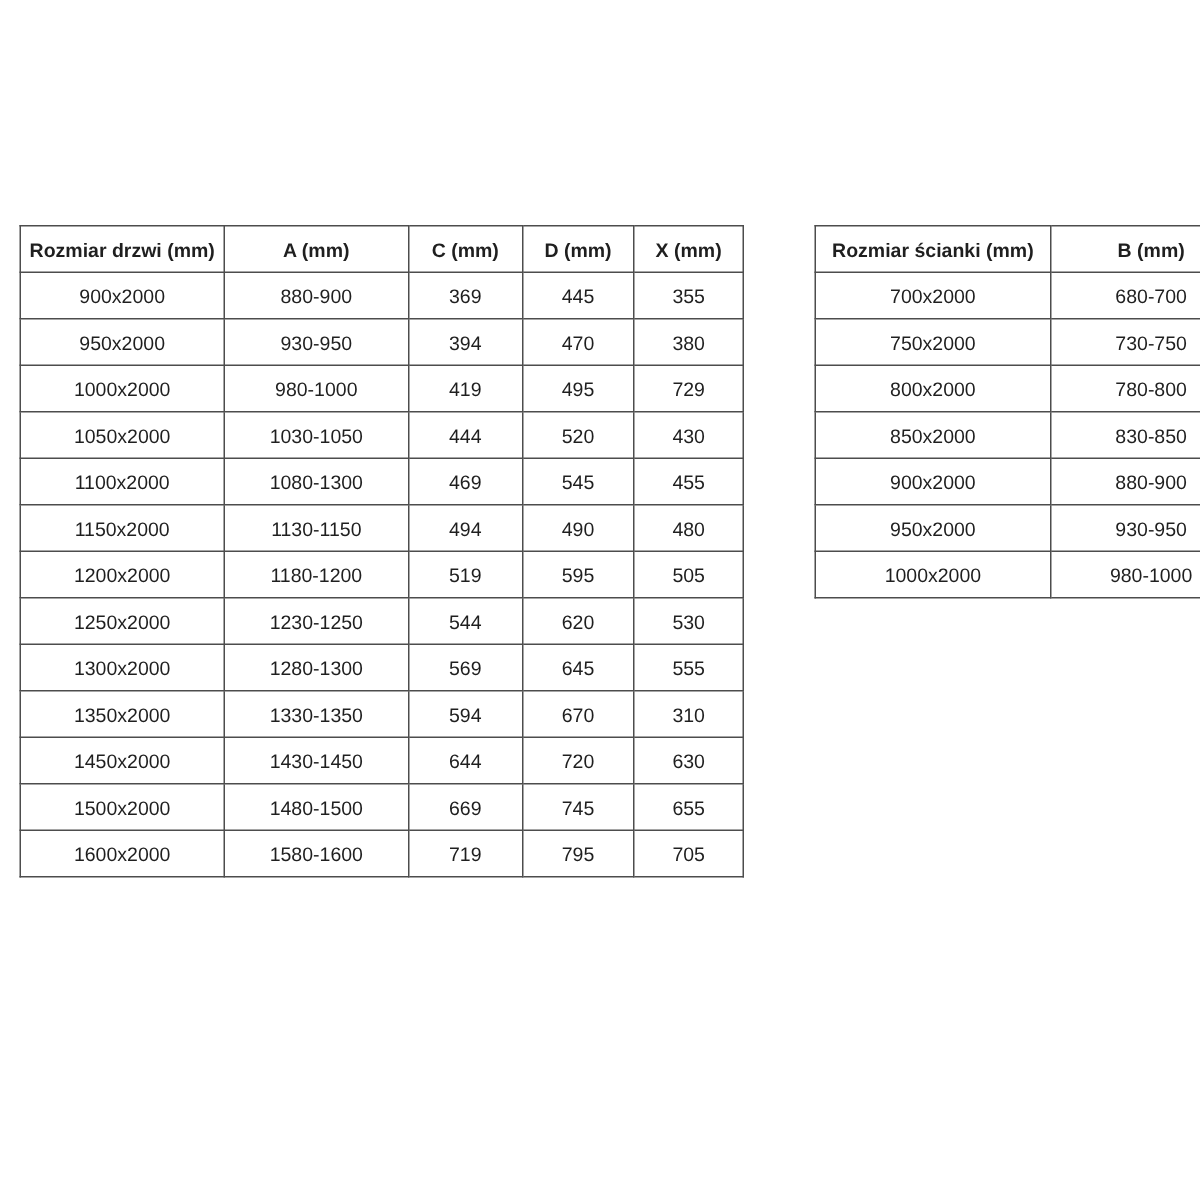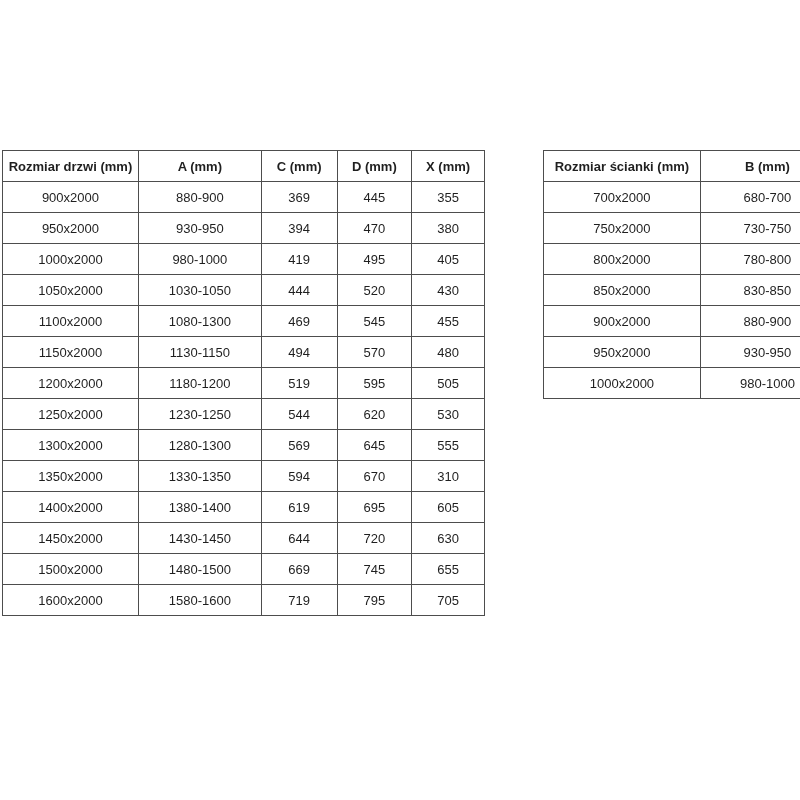--- a/index.html
+++ b/index.html
@@ -33,21 +33,21 @@
     height: 30px;
     padding: 0 2px;
     white-space: nowrap;
     overflow: hidden;
   }
   table.spec th {
     font-weight: bold;
   }
   
   #doors-table {
-    left: 2px;
+    left: 13px;
     top: 150px;
     width: 483px;
   }
   #doors-table col:nth-child(1) { width: 28.2%; }
   #doors-table col:nth-child(2) { width: 25.5%; }
   #doors-table col:nth-child(3) { width: 15.7%; }
   #doors-table col:nth-child(4) { width: 15.5%; }
   #doors-table col:nth-child(5) { width: 15.1%; }
   
   #walls-table {
@@ -92,41 +92,41 @@
           <td>930-950</td>
           <td>394</td>
           <td>470</td>
           <td>380</td>
         </tr>
         <tr>
           <td>1000x2000</td>
           <td>980-1000</td>
           <td>419</td>
           <td>495</td>
-          <td>405</td>
+          <td>729</td>
         </tr>
         <tr>
           <td>1050x2000</td>
           <td>1030-1050</td>
           <td>444</td>
           <td>520</td>
           <td>430</td>
         </tr>
         <tr>
           <td>1100x2000</td>
           <td>1080-1300</td>
           <td>469</td>
           <td>545</td>
           <td>455</td>
         </tr>
         <tr>
           <td>1150x2000</td>
           <td>1130-1150</td>
           <td>494</td>
-          <td>570</td>
+          <td>490</td>
           <td>480</td>
         </tr>
         <tr>
           <td>1200x2000</td>
           <td>1180-1200</td>
           <td>519</td>
           <td>595</td>
           <td>505</td>
         </tr>
         <tr>
@@ -144,27 +144,20 @@
           <td>555</td>
         </tr>
         <tr>
           <td>1350x2000</td>
           <td>1330-1350</td>
           <td>594</td>
           <td>670</td>
           <td>310</td>
         </tr>
         <tr>
-          <td>1400x2000</td>
-          <td>1380-1400</td>
-          <td>619</td>
-          <td>695</td>
-          <td>605</td>
-        </tr>
-        <tr>
           <td>1450x2000</td>
           <td>1430-1450</td>
           <td>644</td>
           <td>720</td>
           <td>630</td>
         </tr>
         <tr>
           <td>1500x2000</td>
           <td>1480-1500</td>
           <td>669</td>

